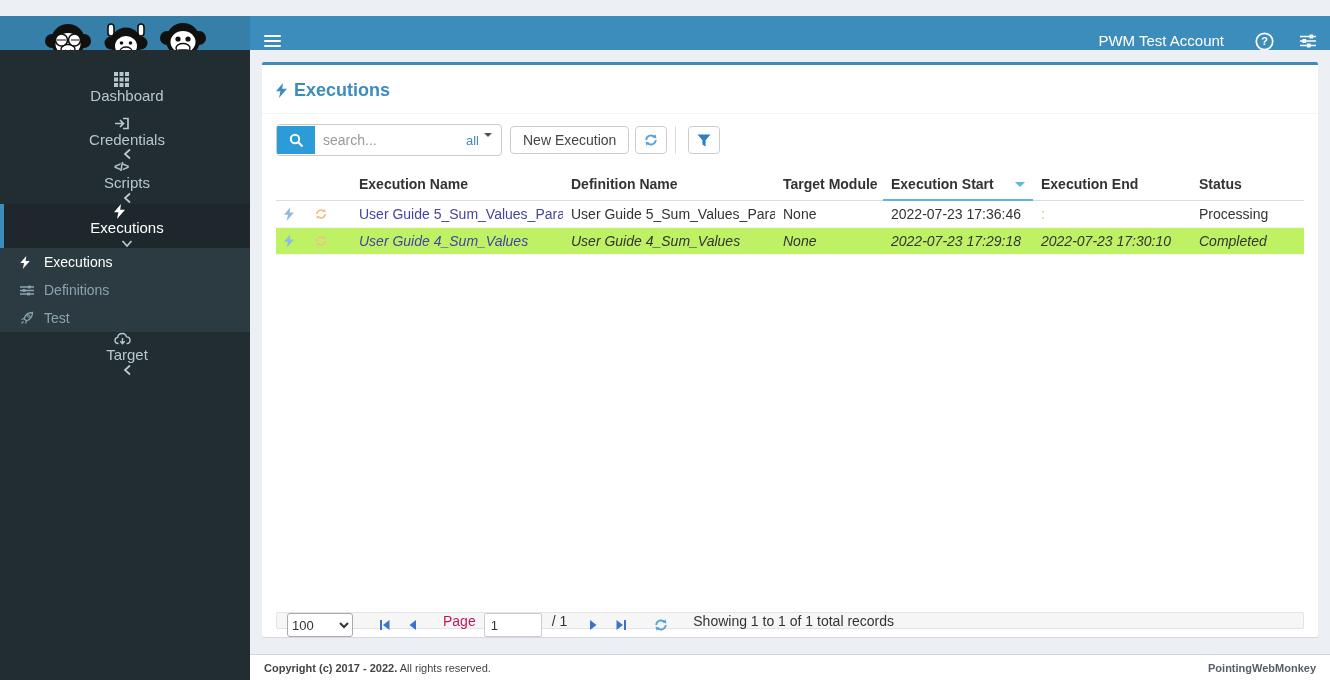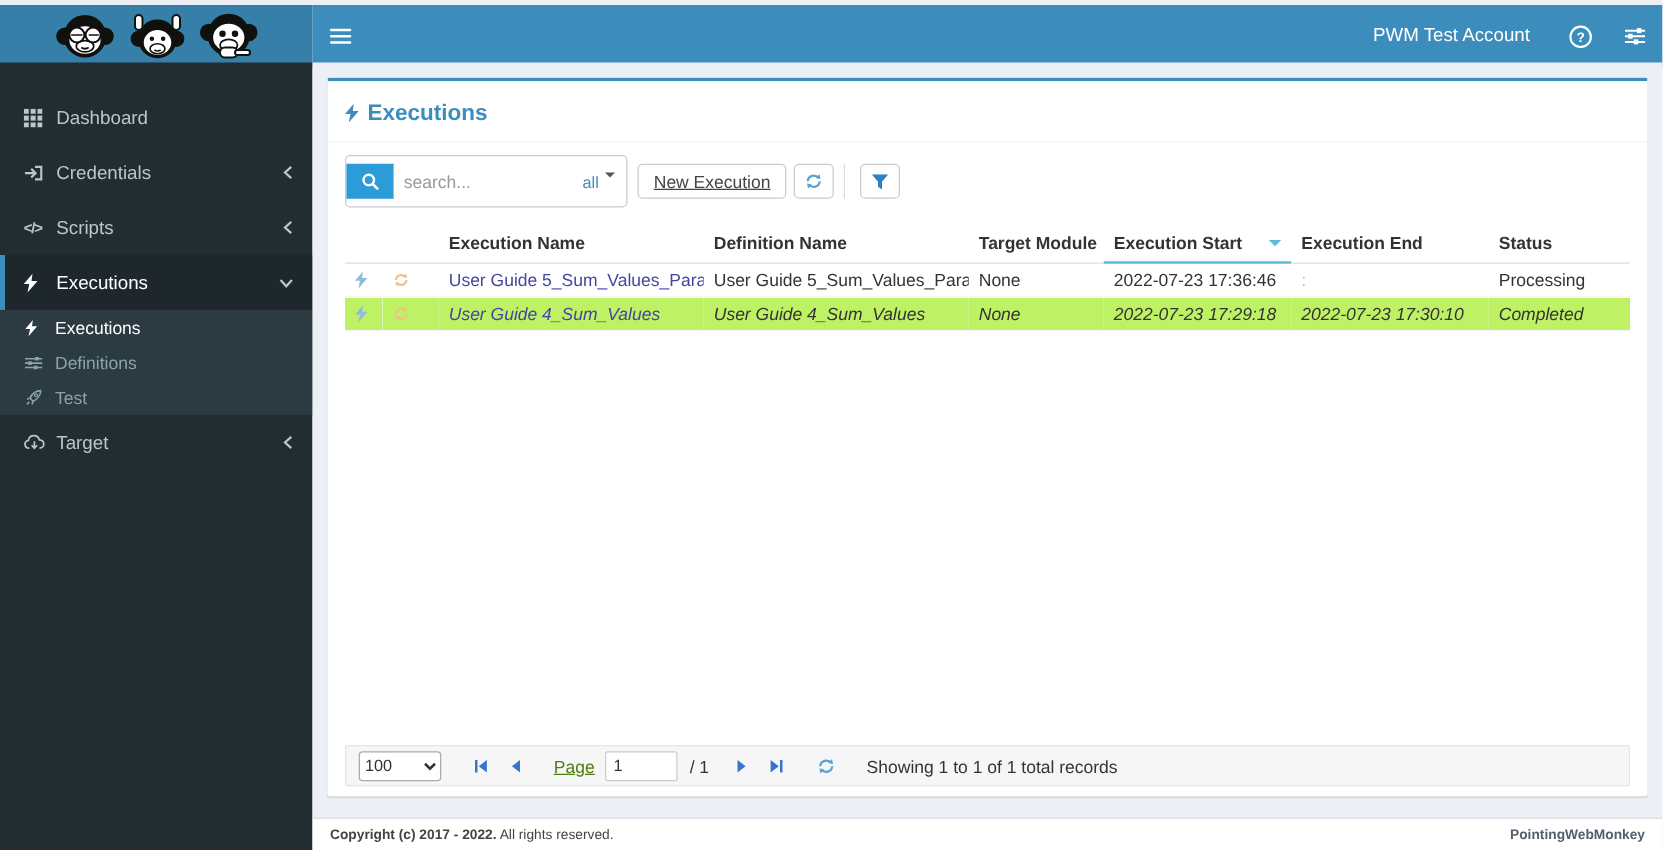--- a/index.html
+++ b/index.html
@@ -3,85 +3,85 @@
 <meta charset="utf-8">
 <style>
   * { box-sizing: border-box; margin: 0; padding: 0; }
   html,body { width:1330px; height:680px; }
   body {
     font-family: "Liberation Sans", "DejaVu Sans", sans-serif;
     font-size: 14px; color:#333; background:#ecf0f5; overflow:hidden; position:relative;
   }
 
   
-  .topbar { position:absolute; top:4px; left:0; width:1330px; height:50px; display:flex; }
+  .topbar { position:absolute; top:16px; left:0; width:1330px; height:50px; display:flex; }
   .logo-area { width:250px; height:50px; background:#367fa9; display:flex; align-items:center; justify-content:center; }
   .navbar { flex:1; height:50px; background:#3c8dbc; display:flex; align-items:center; }
   .hamburger { width:45px; height:50px; display:flex; flex-direction:column; justify-content:center; align-items:center; gap:3px; cursor:pointer; }
   .hamburger span { display:block; width:17px; height:2px; background:#fff; border-radius:1px; }
   .nav-right { margin-left:auto; display:flex; align-items:center; height:50px; }
   .account-label { color:#fff; font-size:15px; padding:0 18px; height:50px; line-height:50px; cursor:pointer; }
   .nav-icon-btn { width:44px; height:50px; display:flex; align-items:center; justify-content:center; cursor:pointer; color:#fff; }
 
   
   .sidebar { position:absolute; top:50px; left:0; width:250px; height:630px; background:#222d32; }
   .sidebar-menu { padding-top:22px; }
-  .menu-item { height:44px; display:flex; align-items:center; padding:0 15px; color:#b8c7ce; cursor:pointer; font-size:15px; border-left:4px solid transparent; }
+  .menu-item { height:44px; display:flex; align-items:center; padding:0 15px; color:#b8c7ce; cursor:pointer; font-size:15px; border-left:4px solid transparent;flex-direction:column; }
   .menu-item .mi-icon { width:26px; display:flex; align-items:center; color:#b8c7ce; }
   .menu-item .mi-label { flex:1; }
   .menu-item .mi-chevron { color:#b8c7ce; display:flex; align-items:center; }
   .menu-item.active { background:#1e282c; border-left-color:#3c8dbc; color:#fff; }
   .menu-item.active .mi-icon { color:#fff; }
   .submenu { background:#2c3b41; }
   .submenu-item { height:28px; display:flex; align-items:center; padding:0 15px 0 20px; color:#8aa4af; cursor:pointer; font-size:14px; }
   .submenu-item .mi-icon { width:24px; display:flex; align-items:center; color:#8aa4af; }
   .submenu-item.active { color:#fff; }
   .submenu-item.active .mi-icon { color:#fff; }
   .code-glyph { font-weight:bold; font-size:12px; letter-spacing:-1px; }
 
   
   .content-wrapper { position:absolute; top:50px; left:250px; width:1080px; height:604px; background:#ecf0f5; }
   .box { margin:12px 12px 0 12px; height:575px; background:#fff; border-top:3px solid #3c8dbc; border-radius:2px; box-shadow:0 1px 1px rgba(0,0,0,0.1); display:flex; flex-direction:column; }
   .box-header { padding:15px 14px 12px 14px; border-bottom:1px solid #f4f4f4; display:flex; align-items:center; gap:7px; }
   .box-title { color:#3c8dbc; font-size:18px; font-weight:bold; }
   .box-header .bolt-blue { color:#3c8dbc; }
 
   .toolbar { padding:10px 14px 0 14px; display:flex; align-items:center; }
-  .search-group { display:flex; align-items:center; width:226px; height:42px; border:1px solid #ccc; border-radius:4px; overflow:hidden; background:#fff; }
+  .search-group { display:flex; align-items:center; width:226px; height:32px; border:1px solid #ccc; border-radius:4px; overflow:hidden; background:#fff; }
   .search-btn { width:38px; height:28px; background:#2b9cd8; border:none; display:flex; align-items:center; justify-content:center; cursor:pointer; }
   .search-input { flex:1; border:none; outline:none; height:26px; padding:0 8px; font-size:14px; color:#555; font-family:inherit; min-width:0; }
   .search-input::placeholder { color:#999; }
   .search-scope { display:flex; align-items:flex-start; gap:5px; padding:0 9px; cursor:pointer; color:#3c8dbc; font-size:13px; }
   .caret-down { width:0; height:0; border-left:4px solid transparent; border-right:4px solid transparent; border-top:4px solid #555; display:inline-block; }
   .btn { height:28px; background:#fff; border:1px solid #ccc; border-radius:4px; color:#444; font-size:14px; padding:0 12px; cursor:pointer; display:inline-flex; align-items:center; justify-content:center; font-family:inherit; }
-  .btn-new { margin-left:8px;text-decoration:underline; }
+  .btn-new { margin-left:8px; }
   .btn-icon { width:32px; padding:0; margin-left:6px; }
   .toolbar-divider { width:1px; height:28px; background:#ddd; margin:0 6px 0 8px; }
 
   
   .table-wrap { padding:14px 14px 0 14px; }
   table.exec-table { width:100%; border-collapse:collapse; table-layout:fixed; font-size:14px; }
   .exec-table th { text-align:left; font-weight:bold; color:#333; padding:6px 8px 7px 8px; border-bottom:1px solid #ddd; white-space:nowrap; overflow:hidden; }
   .exec-table th.sorted { border-bottom:2px solid #5db8dc;margin-top:32px; }
   .exec-table th .sort-caret { float:right; margin-top:6px; width:0; height:0; border-left:5px solid transparent; border-right:5px solid transparent; border-top:5px solid #5db8dc; }
   .exec-table td { padding:5px 8px; border-bottom:1px solid #f4f4f4; white-space:nowrap; overflow:hidden; }
   .exec-table tr.striped td { background:#bef264;font-style:italic; }
   .exec-table a.exec-link { color:#4545a0; text-decoration:none; cursor:pointer; }
   .cell-icon { text-align:left; }
   .bolt-light { color:#8fbcdd; }
   .refresh-orange { color:#f0c184; }
   td.muted-colon { color:#d9b97e; }
 
   .box-spacer { flex:1; }
 
   
-  .pager-bar { margin:0 14px 8px 14px; height:33px; background:#f6f6f6; border:1px solid #e4e4e4; border-radius:2px; display:flex; align-items:center; padding:0 10px; gap:4px; }
+  .pager-bar { margin:0 14px 8px 14px; height:17px; background:#f6f6f6; border:1px solid #e4e4e4; border-radius:2px; display:flex; align-items:flex-start; padding:0 10px; gap:4px; }
   .page-size-select { height:24px; width:66px; font-size:13px; font-family:inherit; border:1px solid #aaa; border-radius:3px; background:#fff; color:#333; margin-right:16px; cursor:pointer; }
   .pg-btn { width:24px; height:24px; display:flex; align-items:center; justify-content:center; cursor:pointer; background:transparent; border:none; }
-  .page-label { margin:0 4px 0 14px; color:#4d7c0f;text-decoration:underline; }
+  .page-label { margin:0 4px 0 14px; color:#be185d; }
   .page-input { width:58px; height:24px; border:1px solid #ccc; border-radius:2px; padding:0 6px; font-size:13px; font-family:inherit; color:#333; }
   .page-total { margin:0 10px 0 6px; color:#333; }
   .pager-refresh { margin-left:12px; }
   .pager-summary { margin-left:16px; color:#333; }
 
   
   .footer { position:absolute; left:250px; bottom:0; width:1080px; height:26px; background:#fff; border-top:1px solid #d2d6de; display:flex; align-items:center; padding:0 14px; font-size:11px; color:#444; }
   .footer .bold { font-weight:bold; }
   .footer-brand { margin-left:auto; font-weight:bold; color:#55606a; }
 

